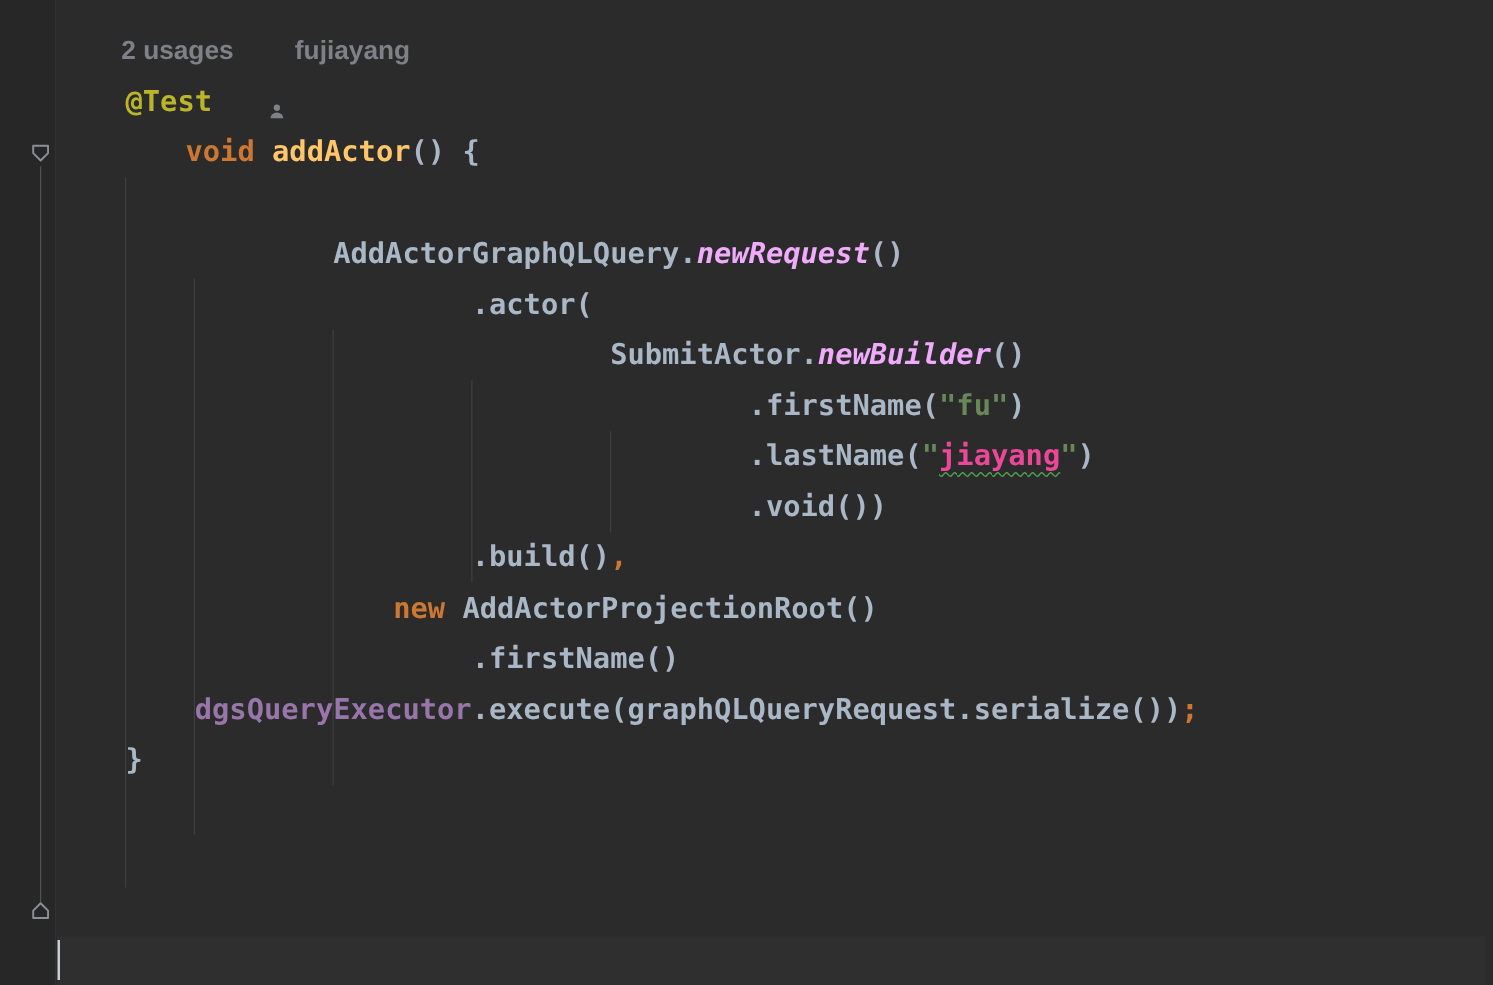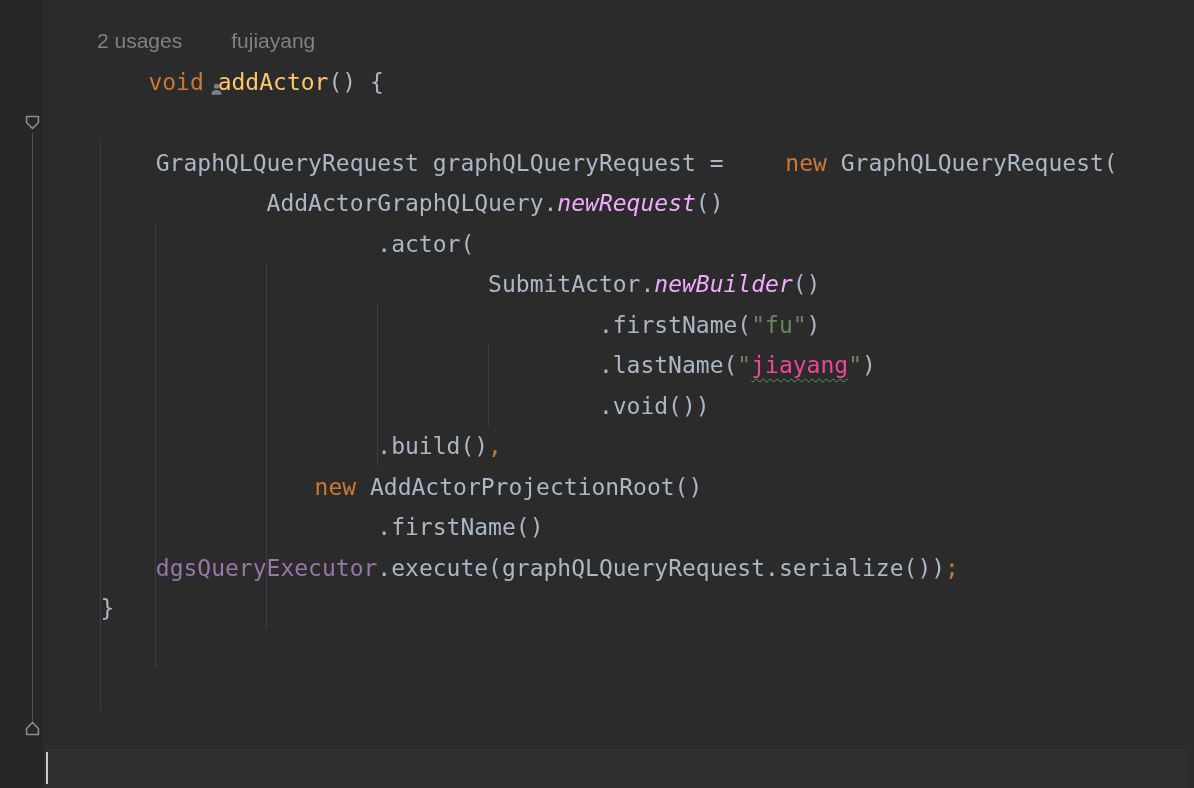--- a/index.html
+++ b/index.html
@@ -6,20 +6,21 @@
   html, body {
     width: 1194px; height: 788px;
     background: #2b2b2b;
     overflow: hidden;
   }
   .screen {
     position: relative;
     width: 1188px; height: 788px;
     background: #2b2b2b;
     font-family: "DejaVu Sans Mono", "Liberation Mono", monospace;
+    font-weight: bold;
   }
 
   
   .gutter {
     position: absolute; left: 0; top: 0;
     width: 45px; height: 100%;
     background: #272727;
     border-right: 1px solid #313131;
   }
   .fold-connector {
@@ -133,23 +134,23 @@
       <span class="hint">2 usages</span>
       <span class="person-icon">
         <svg viewBox="0 0 16 16" fill="currentColor">
             <circle cx="8" cy="4.5" r="2.7"></circle>
             <path d="M2.5 13.5 a5.5 5 0 0 1 11 0 z"></path>
           </svg>
       </span>
       <span class="hint">fujiayang</span>
     </div>
 
+  <div class="line"><span class="tok-d">    </span><span class="tok-ann">@Test</span></div>
       <div class="line"><span class="tok-d">    </span><span class="tok-kw">void</span><span class="tok-d"> </span><span class="tok-decl">addActor</span><span class="tok-d">() {</span></div>
       <div class="line"></div>
-      <div class="line"><span class="tok-d">        GraphQLQueryRequest graphQLQueryRequest = </span><span class="tok-kw">new</span><span class="tok-d"> GraphQLQueryRequest(</span></div>
       <div class="line"><span class="tok-d">                AddActorGraphQLQuery.</span><span class="tok-it">newRequest</span><span class="tok-d">()</span></div>
       <div class="line"><span class="tok-d">                        .actor(</span></div>
       <div class="line"><span class="tok-d">                                SubmitActor.</span><span class="tok-it">newBuilder</span><span class="tok-d">()</span></div>
       <div class="line"><span class="tok-d">                                        .firstName(</span><span class="tok-str">"fu"</span><span class="tok-d">)</span></div>
       <div class="line"><span class="tok-d">                                        .lastName(</span><span class="tok-str">"</span><span class="tok-typo">jiayang</span><span class="tok-str">"</span><span class="tok-d">)</span></div>
       <div class="line"><span class="tok-d">                                        .void())</span></div>
       <div class="line"><span class="tok-d">                        .build()</span><span class="tok-punc">,</span></div>
       <div class="line"><span class="tok-d">                </span><span class="tok-kw">new</span><span class="tok-d"> AddActorProjectionRoot()</span></div>
       <div class="line"><span class="tok-d">                        .firstName()</span></div>
       <div class="line"><span class="tok-d">        </span><span class="tok-field">dgsQueryExecutor</span><span class="tok-d">.execute(graphQLQueryRequest.serialize())</span><span class="tok-punc">;</span></div>

